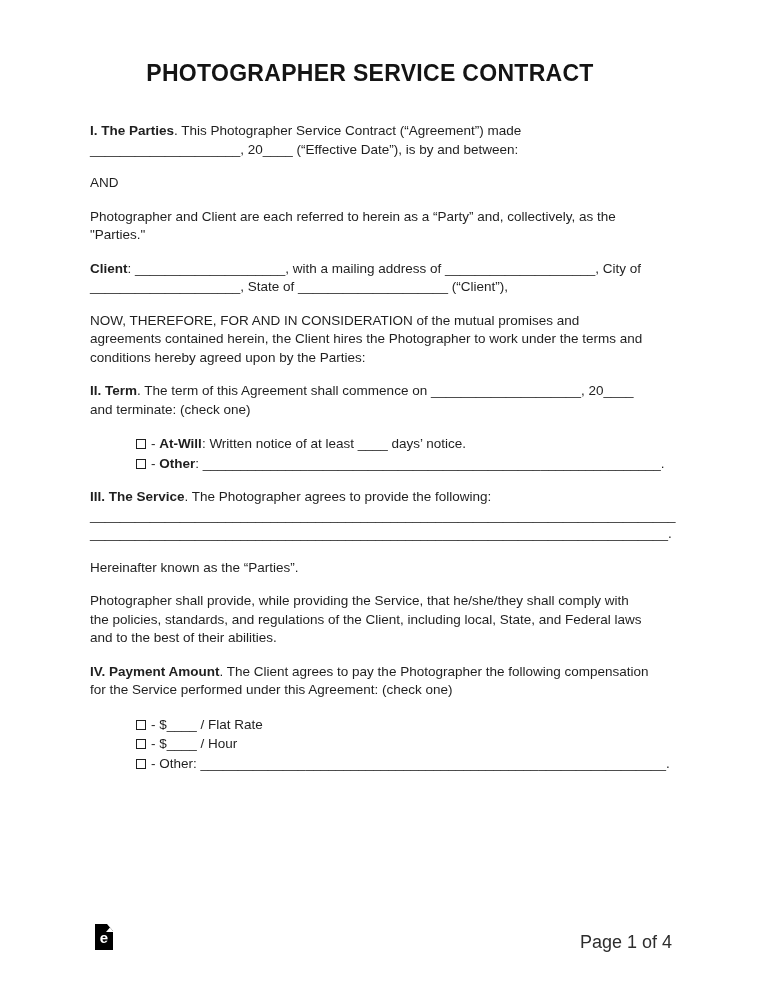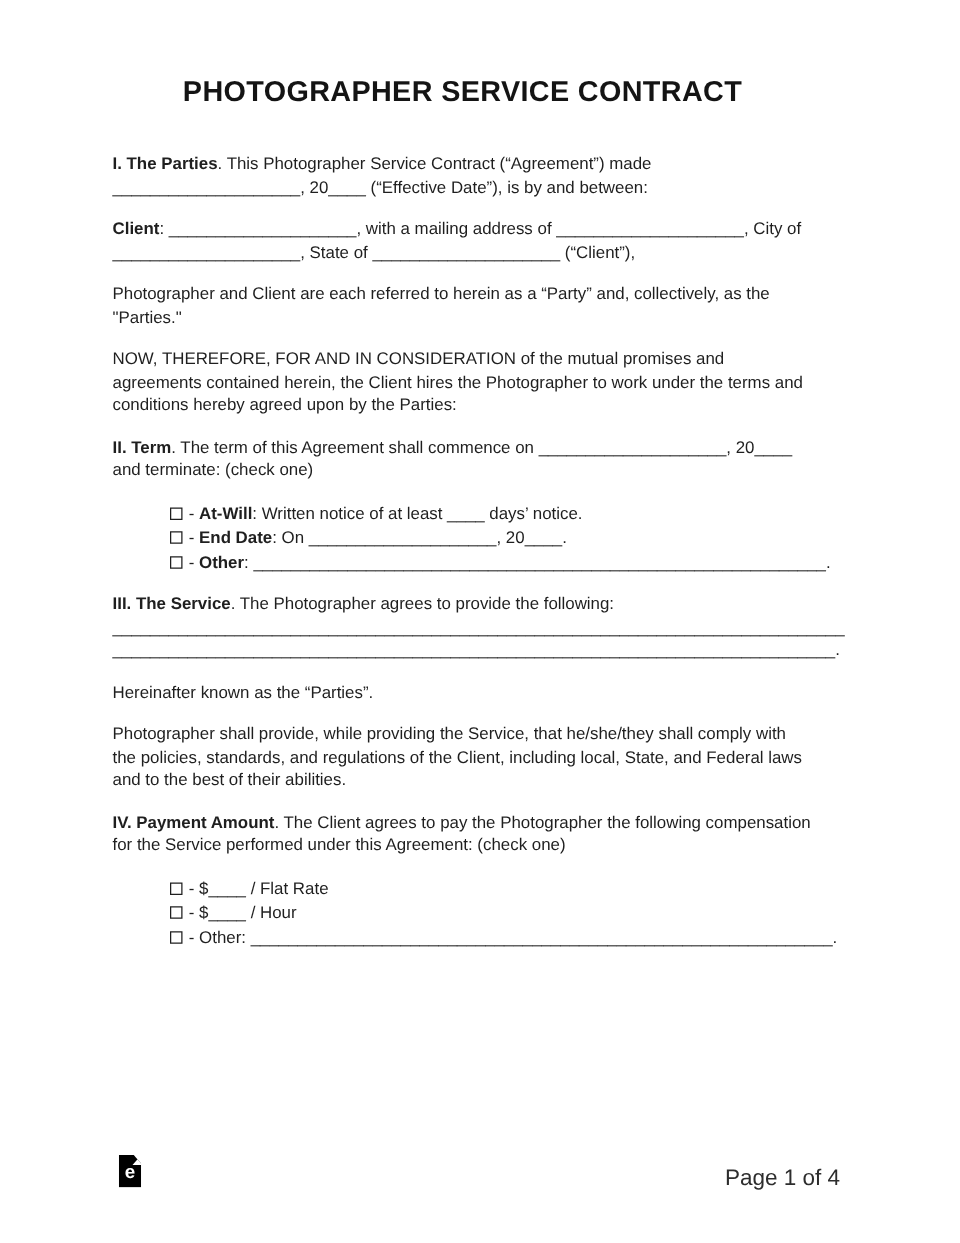--- a/index.html
+++ b/index.html
@@ -83,32 +83,32 @@
 </head>
 <body>
 
 <div class="page">
 
   <h1 class="doc-title">PHOTOGRAPHER SERVICE CONTRACT</h1>
 
   <p class="para"><b>I. The Parties</b><span>. This Photographer Service Contract (“Agreement”) made ____________________, 20____ (“Effective Date”), is by and between:</span></p>
 
 
+  <p class="para">AND</p>
+
+  <p class="para">Photographer and Client are each referred to herein as a “Party” and, collectively, as the "Parties."</p>
 
   <p class="para"><b>Client</b><span>: ____________________, with a mailing address of ____________________, City of ____________________, State of ____________________ (“Client”),</span></p>
-
-  <p class="para">Photographer and Client are each referred to herein as a “Party” and, collectively, as the "Parties."</p>
 
   <p class="para">NOW, THEREFORE, FOR AND IN CONSIDERATION of the mutual promises and agreements contained herein, the Client hires the Photographer to work under the terms and conditions hereby agreed upon by the Parties:</p>
 
   <p class="para"><b>II. Term</b><span>. The term of this Agreement shall commence on ____________________, 20____ and terminate: (check one)</span></p>
 
   <div class="checklist">
     <div class="check-row"><span class="checkbox"></span><span>- </span><b>At-Will</b><span>: Written notice of at least ____ days’ notice.</span></div>
-    <div class="check-row"><span class="checkbox"></span><span>- </span><b>End Date</b><span>: On ____________________, 20____.</span></div>
     <div class="check-row"><span class="checkbox"></span><span>- </span><b>Other</b><span>: _____________________________________________________________.</span></div>
   </div>
 
   <p class="para"><b>III. The Service</b><span>. The Photographer agrees to provide the following:</span><span class="fill-lines">______________________________________________________________________________
 _____________________________________________________________________________.</span></p>
 
   <p class="para">Hereinafter known as the “Parties”.</p>
 
   <p class="para">Photographer shall provide, while providing the Service, that he/she/they shall comply with the policies, standards, and regulations of the Client, including local, State, and Federal laws and to the best of their abilities.</p>
 

